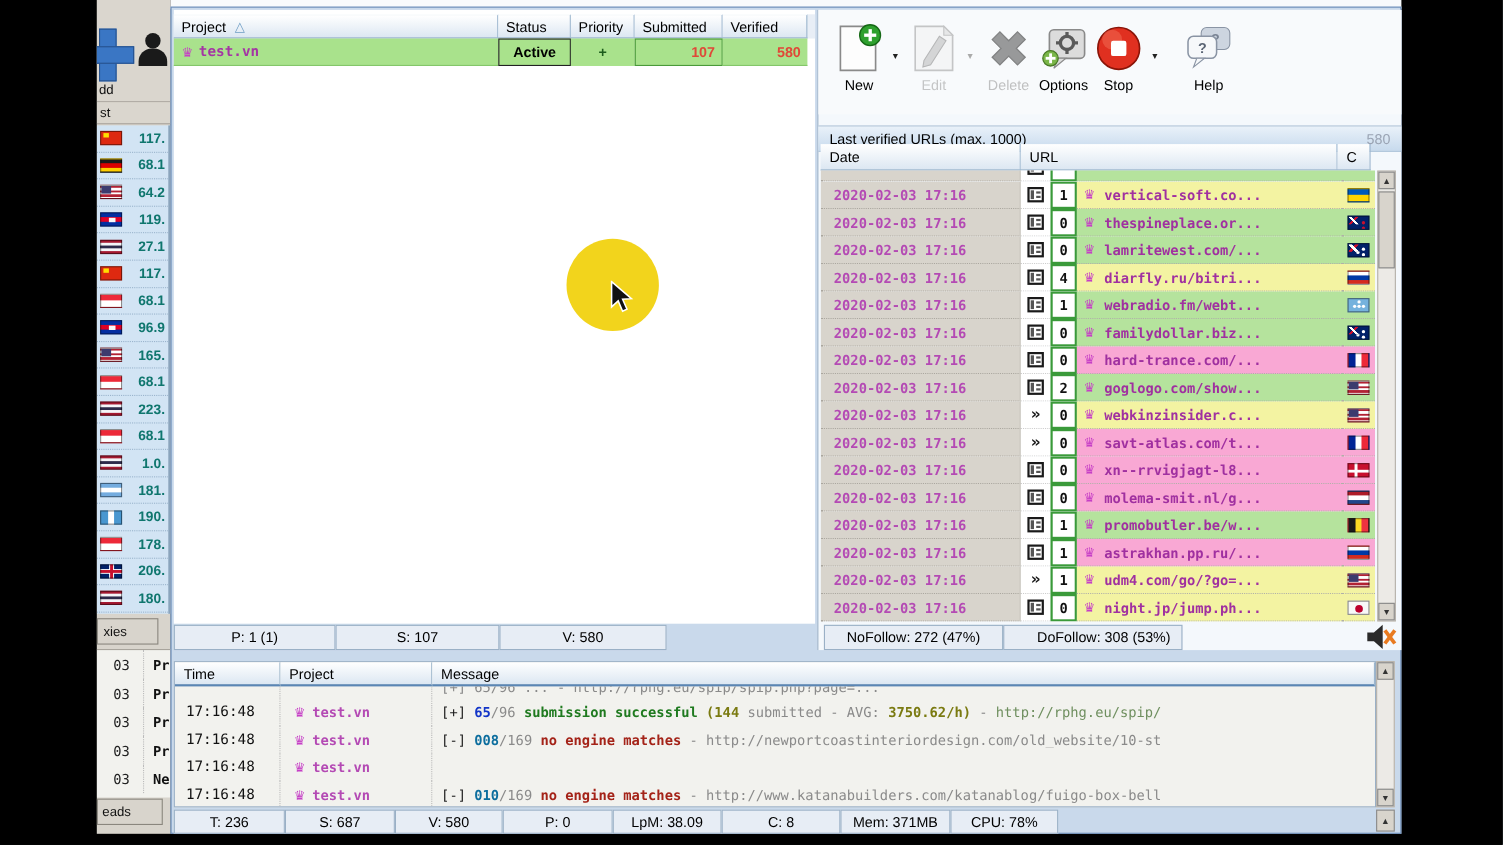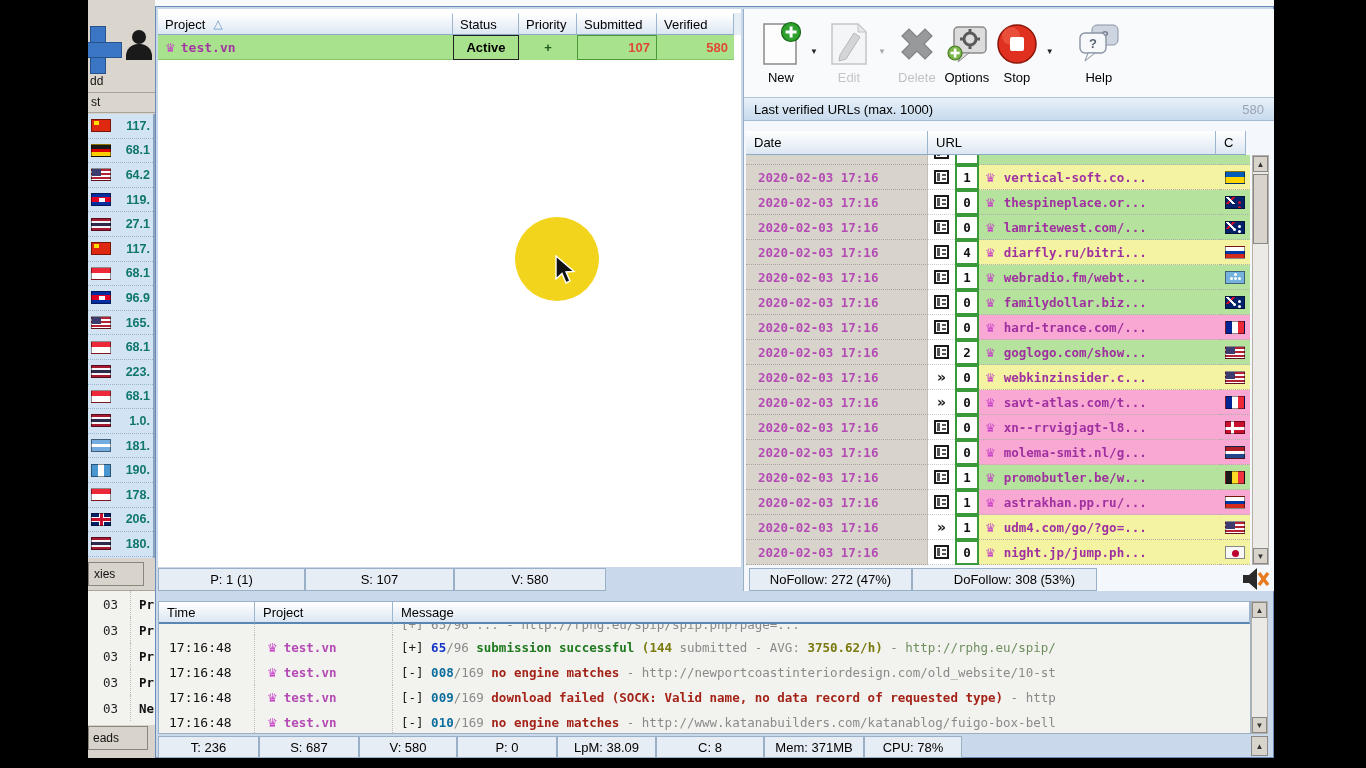--- a/index.html
+++ b/index.html
@@ -69,21 +69,21 @@
   .rpanel{position:absolute;left:587px;top:2px;width:530px;height:582px;background:#f4f8fc;border-left:1px solid #9ab0c6;}
   .rtoolbar{position:absolute;left:0;top:0;width:530px;height:95px;background:#f8fafc;display:flex;align-items:flex-start;padding:12px 0 0 14px;box-sizing:border-box;}
   .tbtn{display:flex;flex-direction:column;align-items:center;margin-right:4px;}
   .tbtn .ticon{width:46px;height:46px;position:relative;}
   .tbtn .tlabel{font-size:13px;color:#000;margin-top:3px;}
   .tbtn.disabled .tlabel{color:#9a9a9a;}
   .tdrop{font-size:8px;color:#222;margin:26px 8px 0 2px;}
   .tdrop.disabled{color:#aaa;}
 
   
-  .lvbar{position:absolute;left:0;top:88px;width:530px;height:24px;background:linear-gradient(#e9f1f9,#c7daed);
+  .lvbar{position:absolute;left:0;top:105px;width:530px;height:24px;background:linear-gradient(#e9f1f9,#c7daed);
          border-top:1px solid #b0c4d8;border-bottom:1px solid #a4bcd4;display:flex;align-items:center;box-sizing:border-box;}
   .lvtitle{font-size:13px;color:#000;padding-left:10px;flex:1;}
   .lvcount{font-size:13px;color:#9aa4b4;padding-right:10px;}
 
   
   .utable-head{position:absolute;left:2px;top:122px;width:500px;height:24px;display:flex;}
   .uhcell{background:linear-gradient(#ffffff,#dce7f2);border-right:1px solid #9cb6ce;border-bottom:1px solid #8caac6;
           font-size:13px;color:#000;display:flex;align-items:center;padding-left:8px;box-sizing:border-box;}
   .url-partial{position:absolute;left:2px;top:146px;width:504px;height:10px;overflow:hidden;}
   .url-partial .url-row{transform:translateY(-15px);}
@@ -658,21 +658,21 @@
         </div>
 
       <div class="uscroll">
         <div class="sbtn" style="top:0">▲</div>
         <div class="uthumb"></div>
         <div class="sbtn" style="top:392px">▼</div>
       </div>
 
       <div class="vfooter" id="verified-footer">
           <div class="fcell" style="width: 163px;">NoFollow: 272 (47%)</div>
-          <div class="fcell" style="width: 185px; padding-left: 20px;">DoFollow: 308 (53%)</div>
+          <div class="fcell" style="width: 163px; padding-left: 20px;">DoFollow: 308 (53%)</div>
         </div>
 
       <svg class="speaker" viewBox="0 0 30 28">
         <path d="M3 10 h6 l8 -7 v22 l-8 -7 h-6 z" fill="#2a2a2a"></path>
         <line x1="19" y1="8" x2="28" y2="20" stroke="#e87a20" stroke-width="3.4"></line>
         <line x1="28" y1="8" x2="19" y2="20" stroke="#e87a20" stroke-width="3.4"></line>
       </svg>
     </div>
 
     <div class="logpanel">
@@ -710,21 +710,20 @@
               <span class="pjname">test.vn</span>
             </span>
             <span class="log-msg"><span class="seg c-black">[-] </span><span class="seg c-teal">008</span><span class="seg c-gray">/169 </span><span class="seg c-red">no engine matches</span><span class="seg c-gray"> - http://newportcoastinteriordesign.com/old_website/10-st</span></span>
           </div>
           <div class="log-row">
             <span class="log-time">17:16:48</span>
             <span class="log-project">
               <span class="crown"></span>
               <span class="pjname">test.vn</span>
             </span>
-            <span class="log-msg"><span class="seg c-black">[-] </span><span class="seg c-teal">009</span><span class="seg c-gray">/169 </span><span class="seg c-red">download failed (SOCK: Valid name, no data record of requested type)</span><span class="seg c-gray"> - http</span></span>
           </div>
           <div class="log-row">
             <span class="log-time">17:16:48</span>
             <span class="log-project">
               <span class="crown"></span>
               <span class="pjname">test.vn</span>
             </span>
             <span class="log-msg"><span class="seg c-black">[-] </span><span class="seg c-teal">010</span><span class="seg c-gray">/169 </span><span class="seg c-red">no engine matches</span><span class="seg c-gray"> - http://www.katanabuilders.com/katanablog/fuigo-box-bell</span></span>
           </div>
         </div>

